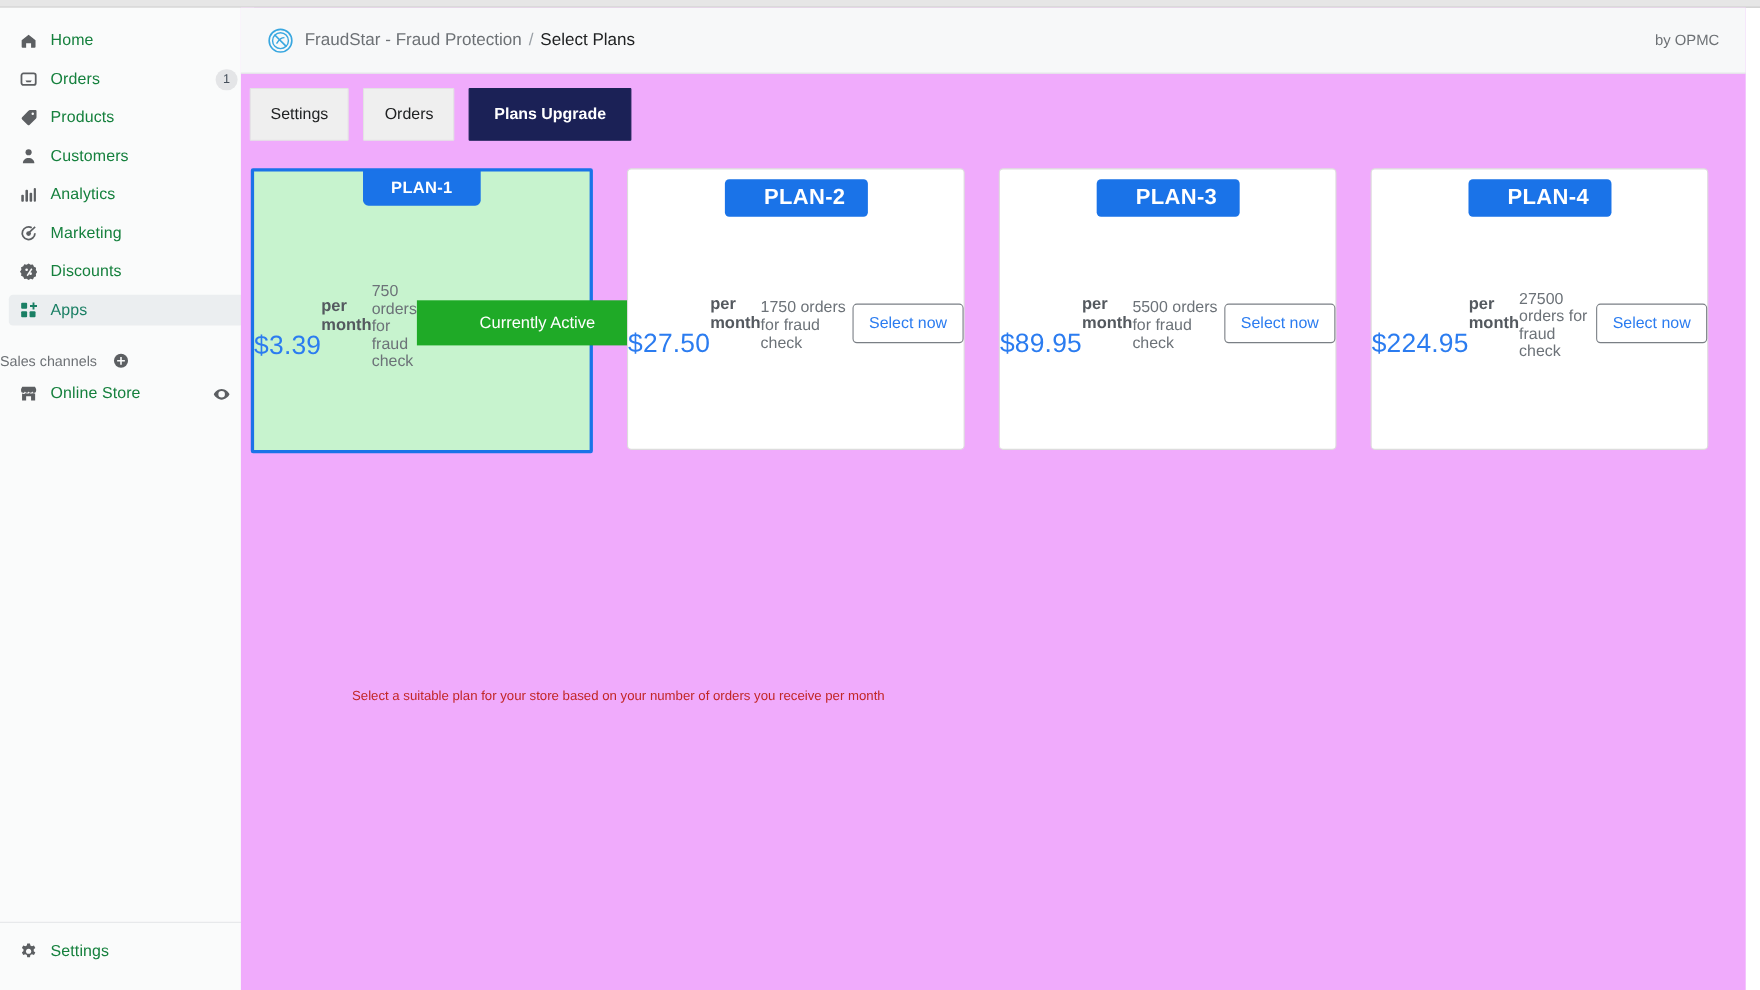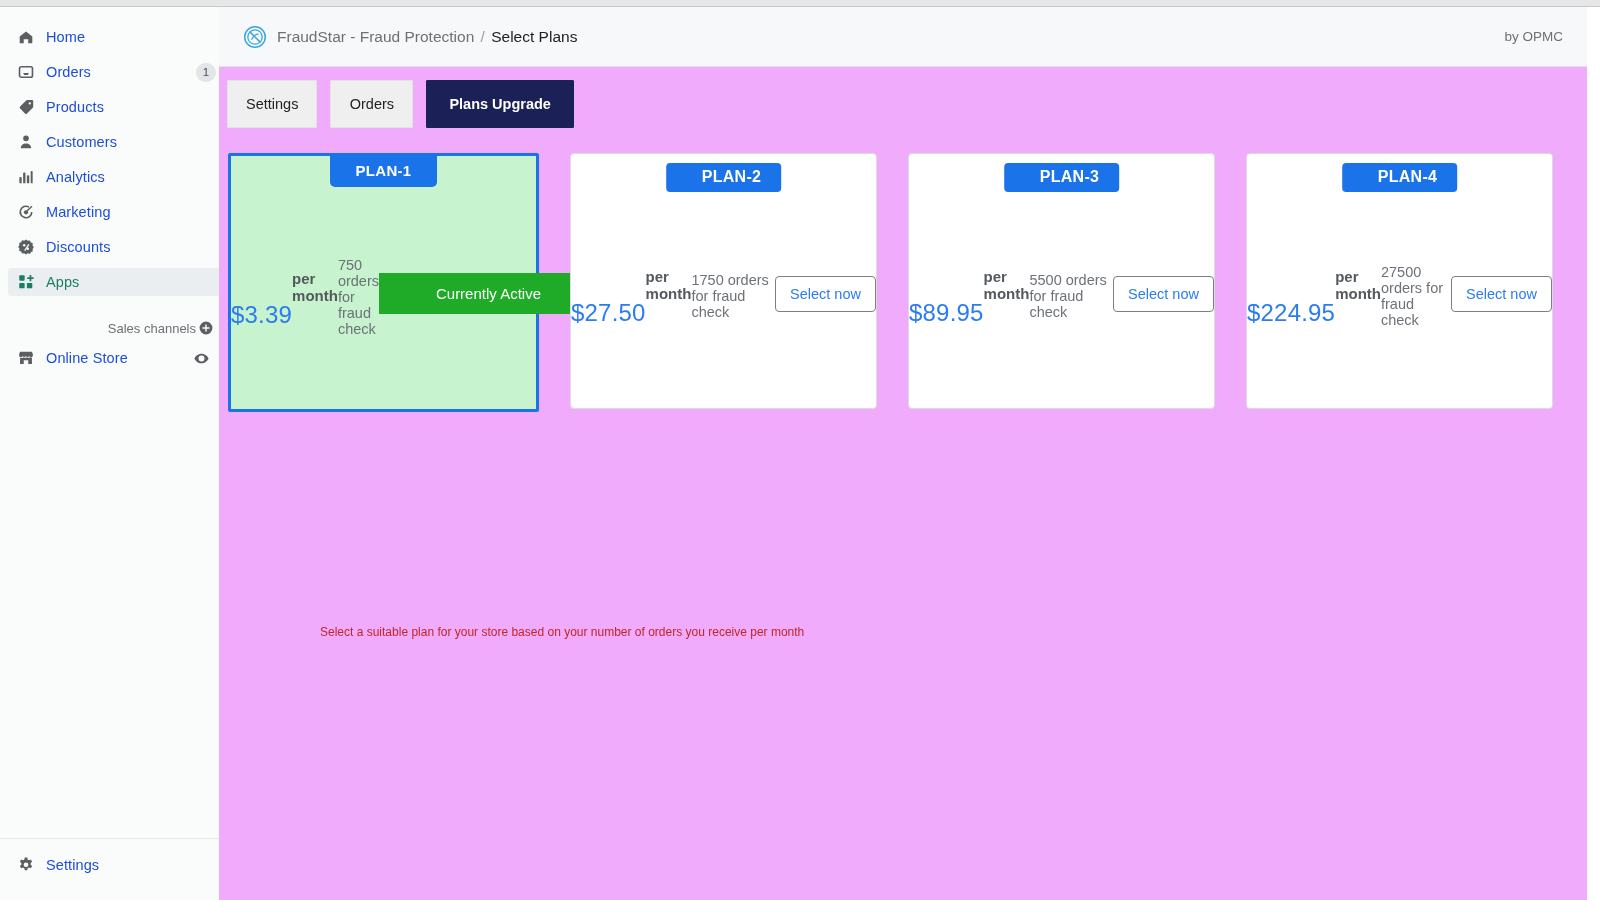--- a/index.html
+++ b/index.html
@@ -52,21 +52,21 @@
   .nav-item.active { background: #ebeef0; }
   .nav-ico {
     width: 20px; height: 20px;
     display: flex; align-items: center; justify-content: center;
     margin-right: 10px;
     flex: 0 0 20px;
   }
   .nav-ico svg { display: block; }
   .nav-label {
     font-size: 14.5px;
-    color: #1d4ed8;
+    color: #15803d;
     letter-spacing: .1px;
     white-space: nowrap;
   }
   .nav-item.active .nav-label { color: #1a7f64; font-weight: 400; }
   .nav-badge {
     position: absolute;
     right: 6px;
     min-width: 20px;
     height: 19px;
     padding: 0 6px;
@@ -75,22 +75,23 @@
     font-size: 11.5px;
     color: #454f5b;
     display: flex;
     align-items: center;
     justify-content: center;
   }
 
   .sales-head {
     display: flex;
     align-items: center;
-    justify-content: flex-end;
+    justify-content: flex-start;
     margin: 22px 14px 6px 0;
+    gap: 12px;
   }
   .sales-title {
     font-size: 13px;
     color: #6d7175;
   }
   .icon-btn {
     width: 20px; height: 20px;
     display: flex; align-items: center; justify-content: center;
     cursor: pointer;
   }
@@ -195,21 +196,21 @@
     border: 3px solid #1a73e8;
     border-radius: 2px;
   }
   .plan-badge {
     position: absolute;
     top: 9px;
     left: 50%;
     transform: translateX(-50%);
     background: #1a73e8;
     color: #ffffff;
-    font-size: 16px;
+    font-size: 20px;
     font-weight: bold;
     letter-spacing: .3px;
     padding: 5px 20px 6px 36px;
     border-radius: 4px;
     white-space: nowrap;
   }
   .plan-card.current .plan-badge {
     top: -1px;
     padding: 7px 26px 8px 26px;
     font-size: 15px;

